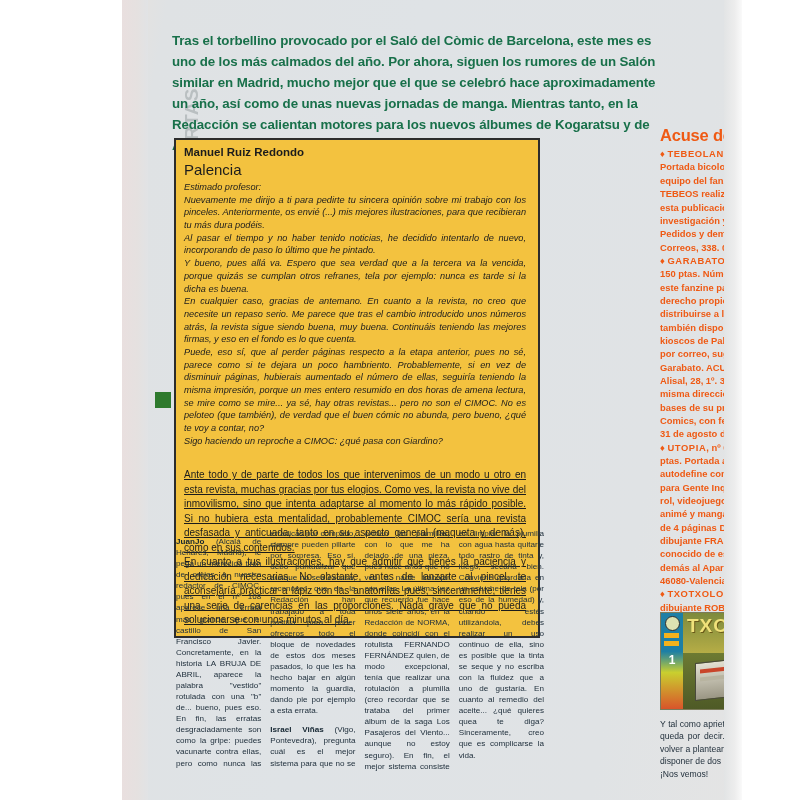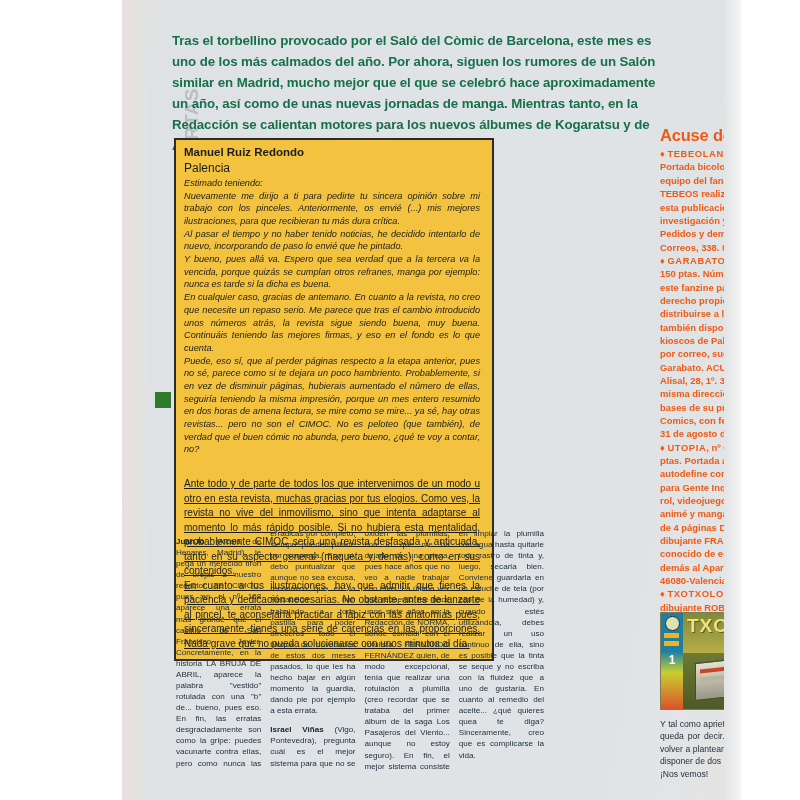--- a/index.html
+++ b/index.html
@@ -49,28 +49,28 @@
 
   
   .intro{
     position:absolute;left:50px;top:30px;width:500px;
     color:#18704a;font-weight:bold;font-size:13.3px;line-height:1.58;
     letter-spacing:-.1px;
   }
 
   
   .letterbox{
-    position:absolute;left:52px;top:138px;width:320px;
+    position:absolute;left:52px;top:138px;width:366px;
     background:#f3c23f;
     border:2px solid #2c2c2c;
     padding:6px 12px 8px 8px;
     box-sizing:border-box;
   }
   .lb-name{font-weight:bold;font-size:11.5px;color:#1c1c1c;line-height:1.2;}
-  .lb-city{font-size:12px;color:#1c1c1c;line-height:1.35;}
+  .lb-city{font-size:15px;color:#1c1c1c;line-height:1.35;}
   .lb-italic{
     font-style:italic;font-size:9.2px;line-height:1.38;color:#1c1c1c;
     text-align:justify;margin-top:1px;
   }
   .lb-italic p{margin:0;}
   .lb-roman{
     font-size:10px;line-height:1.45;color:#1c1c1c;text-align:justify;
     margin-top:21px;
     text-decoration:underline;
   }
@@ -148,26 +148,27 @@
     <div class="vtitle vtitle-top">SOBRES Y CARTAS</div>
     <div class="vsquare"></div>
     <div class="vtitle vtitle-bottom">SOBRES Y CARTAS</div>
 
     <div class="intro">Tras el torbellino provocado por el Saló del Còmic de Barcelona, este mes es uno de los más calmados del año. Por ahora, siguen los rumores de un Salón similar en Madrid, mucho mejor que el que se celebró hace aproximadamente un año, así como de unas nuevas jornadas de manga. Mientras tanto, en la Redacción se calientan motores para los nuevos álbumes de Kogaratsu y de Adèle Blanc-Sec..</div>
 
     <div class="letterbox">
       <div class="lb-name">Manuel Ruiz Redondo</div>
       <div class="lb-city">Palencia</div>
       <div class="lb-italic">
-        <p>Estimado teniendo:</p>
-        <p>Nuevamente me dirijo a ti para pedirte tu sincera opinión sobre mi trabajo con los pinceles. Anteriormente, os envié (...) mis mejores ilustraciones, para que recibieran tu más dura crítica.</p>
-        <p>Al pasar el tiempo y no haber tenido noticias, he decidido intentarlo de nuevo, incorporando de paso lo envié que he pintado.</p>
-        <p>Y bueno, pues allá va. Espero que sea verdad que a la tercera va la vencida, porque quizás se cumplan otros refranes, manga por ejemplo: nunca es tarde si la dicha es buena.</p>
+        <p>Estimado profesor:</p>
+        <p>Nuevamente me dirijo a ti para pedirte tu sincera opinión sobre mi trabajo con los pinceles. Anteriormente, os envié (...) mis mejores ilustraciones, para que recibieran tu más dura podéis.</p>
+        <p>Al pasar el tiempo y no haber tenido noticias, he decidido intentarlo de nuevo, incorporando de paso lo último que he pintado.</p>
+        <p>Y bueno, pues allá va. Espero que sea verdad que a la tercera va la vencida, porque quizás se cumplan otros refranes, tela por ejemplo: nunca es tarde si la dicha es buena.</p>
         <p>En cualquier caso, gracias de antemano. En cuanto a la revista, no creo que necesite un repaso serio. Me parece que tras el cambio introducido unos números atrás, la revista sigue siendo buena, muy buena. Continuáis teniendo las mejores firmas, y eso en el fondo es lo que cuenta.</p>
         <p>Puede, eso sí, que al perder páginas respecto a la etapa anterior, pues no sé, parece como si te dejara un poco hambriento. Probablemente, si en vez de disminuir páginas, hubierais aumentado el número de ellas, seguiría teniendo la misma impresión, porque un mes entero resumido en dos horas de amena lectura, se mire como se mire... ya sé, hay otras revistas... pero no son el CIMOC. No es peloteo (que también), de verdad que el buen cómic no abunda, pero bueno, ¿qué te voy a contar, no?</p>
+        <p>Sigo haciendo un reproche a CIMOC: ¿qué pasa con Giardino?</p>
       </div>
       <div class="lb-roman">
         <p>Ante todo y de parte de todos los que intervenimos de un modo u otro en esta revista, muchas gracias por tus elogios. Como ves, la revista no vive del inmovilismo, sino que intenta adaptarse al momento lo más rápido posible. Si no hubiera esta mentalidad, probablemente CIMOC sería una revista desfasada y anticuada, tanto en su aspecto general (maqueta y demás), como en sus contenidos.</p>
         <p>En cuanto a tus ilustraciones, hay que admitir que tienes la paciencia y dedicación necesarias. No obstante, antes de lanzarte al pincel, te aconsejaría practicar a lápiz con las anatomías pues, sinceramente, tienes una serie de carencias en las proporciones. Nada grave que no pueda solucionarse con unos minutos al día.</p>
       </div>
     </div>
 
     <div class="cols">
       <p><span class="nm">JuanJo</span><span> (Alcalá de Henares, Madrid), le pega un merecido tirón de orejas a nuestro redactor de CIMOC, pues en el nº 168 aparece una errata más grande que el castillo de San Francisco Javier. Concretamente, en la historia LA BRUJA DE ABRIL, aparece la palabra "vestido" rotulada con una "b" de... bueno, pues eso. En fin, las erratas desgraciadamente son como la gripe: puedes vacunarte contra ellas, pero como nunca las erradicas por completo, siempre pueden pillarte por sorpresa. Eso sí, debo puntualizar que aunque no sea excusa, reconozco que en la Redacción han trabajado a toda pastilla para poder ofreceros todo el bloque de novedades de estos dos meses pasados, lo que les ha hecho bajar en algún momento la guardia, dando pie por ejemplo a esta errata.</span></p>
       <p><span class="nm">Israel Viñas</span><span> (Vigo, Pontevedra), pregunta cuál es el mejor sistema para que no se oxiden las plumillas, con lo que me ha dejado de una pieza, pues hace años que no veo a nadie trabajar con ellas. La última vez que recuerdo fue hace unos siete años, en la Redacción de NORMA, donde coincidí con el rotulista FERNANDO FERNÁNDEZ quien, de modo excepcional, tenía que realizar una rotulación a plumilla (creo recordar que se trataba del primer álbum de la saga Los Pasajeros del Viento... aunque no estoy seguro). En fin, el mejor sistema consiste en limpiar la plumilla con agua hasta quitarle todo rastro de tinta y, luego, secarla bien. Conviene guardarla en un estuche de tela (por eso de la humedad) y, cuando estés utilizándola, debes realizar un uso continuo de ella, sino es posible que la tinta se seque y no escriba con la fluidez que a uno de gustaría. En cuanto al remedio del aceite... ¿qué quieres quea te diga? Sinceramente, creo que es complicarse la vida.</span></p>

